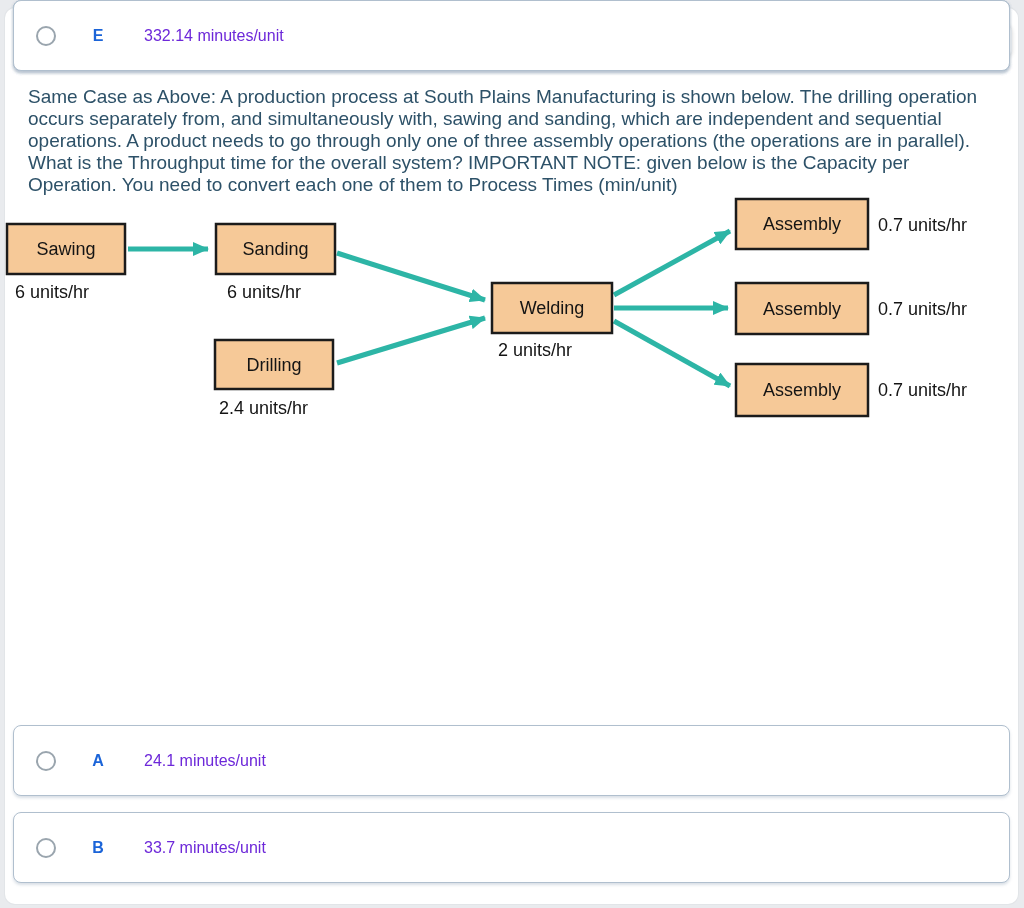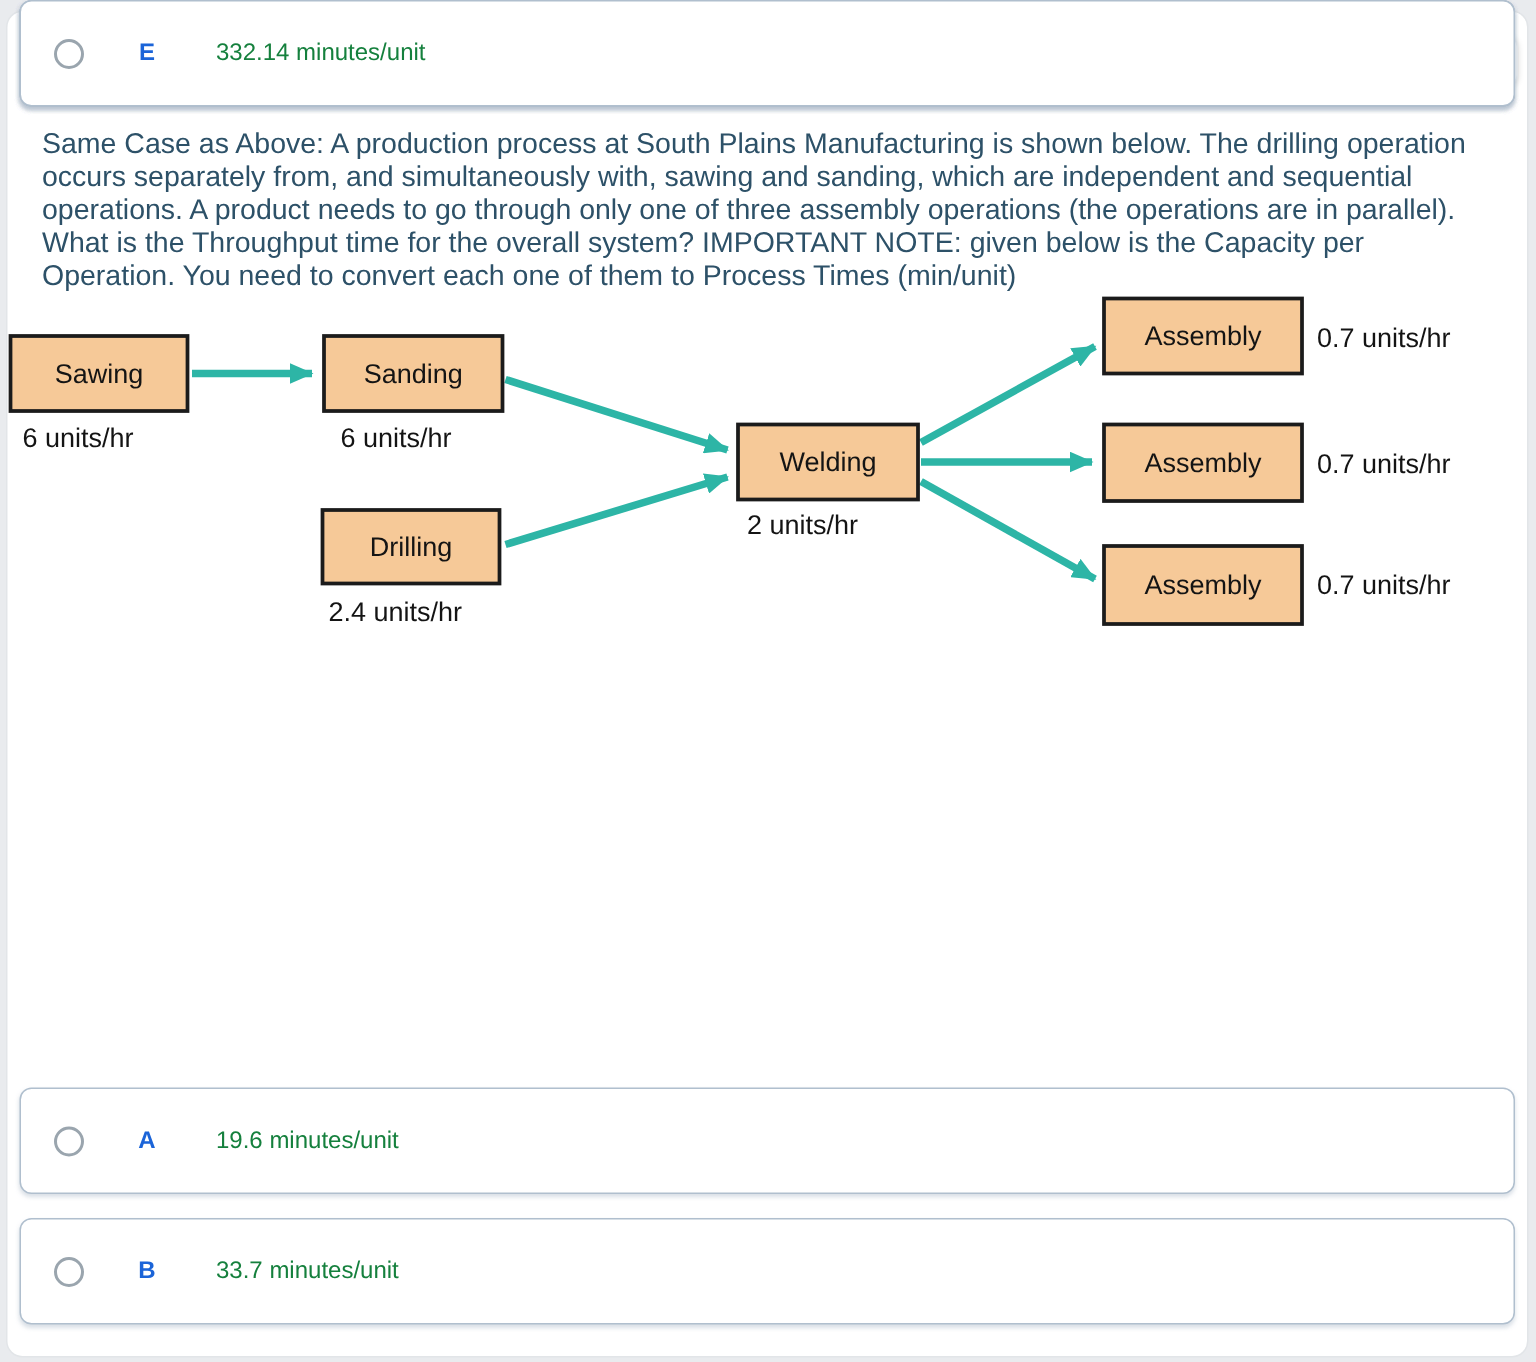--- a/index.html
+++ b/index.html
@@ -52,21 +52,21 @@
   .radio{
     position:absolute;left:22px;top:50%;transform:translateY(-50%);
     width:16px;height:16px;border:2px solid #9aa5ae;border-radius:50%;background:#fff;
   }
   .letter{
     position:absolute;left:70px;top:50%;transform:translateY(-50%);
     width:28px;text-align:center;font-size:16px;font-weight:bold;color:#1b64d8;
   }
   .otext{
     position:absolute;left:130px;top:50%;transform:translateY(-50%);
-    font-size:16px;color:#15803d;white-space:nowrap;
+    font-size:16px;color:#6d28d9;white-space:nowrap;
   }
 </style>
 </head>
 <body>
 
 <div class="page"></div>
 
 <div class="hdr">
   <div class="bubble-wrap">
     <svg width="36" height="36" viewBox="0 0 36 36">
@@ -128,21 +128,21 @@
       <text x="878" y="315" font-size="18" fill="#141414">0.7 units/hr</text>
       <rect x="736" y="364" width="132" height="52" fill="#f6c998" stroke="#1b1b1b" stroke-width="2.5"></rect>
       <text x="802" y="396" text-anchor="middle" font-size="18" fill="#141414">Assembly</text>
       <text x="878" y="396" font-size="18" fill="#141414">0.7 units/hr</text>
     </g>
 </svg>
 
 <div class="option">
   <span class="radio"></span>
   <span class="letter">A</span>
-  <span class="otext">19.6 minutes/unit</span>
+  <span class="otext">24.1 minutes/unit</span>
 </div>
 <div class="option">
   <span class="radio"></span>
   <span class="letter">B</span>
   <span class="otext">33.7 minutes/unit</span>
 </div>
 <div class="option">
   <span class="radio"></span>
   <span class="letter">C</span>
   <span class="otext">85.71 minutes/unit</span>

